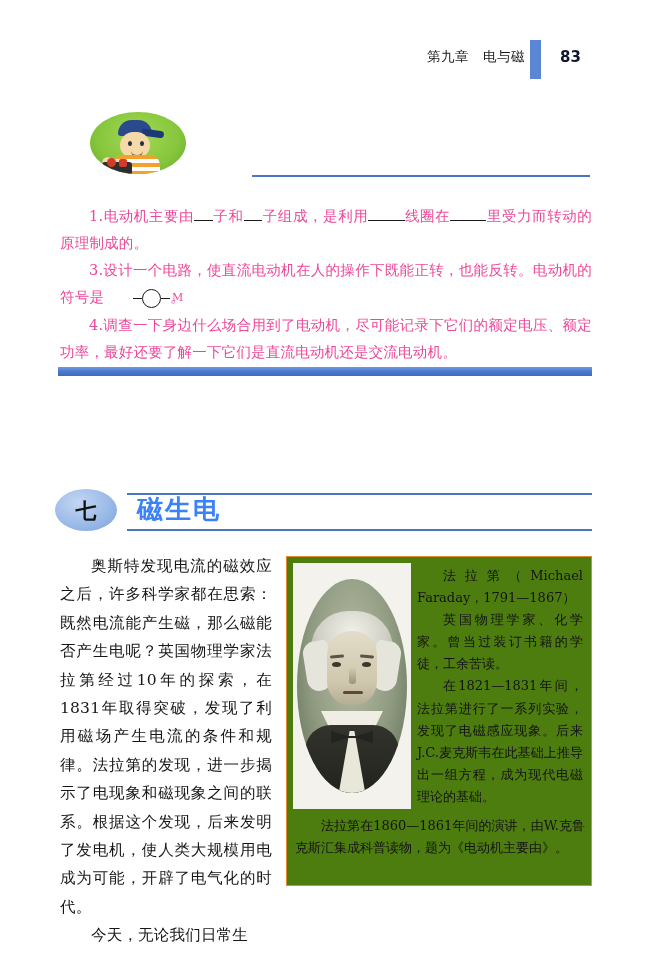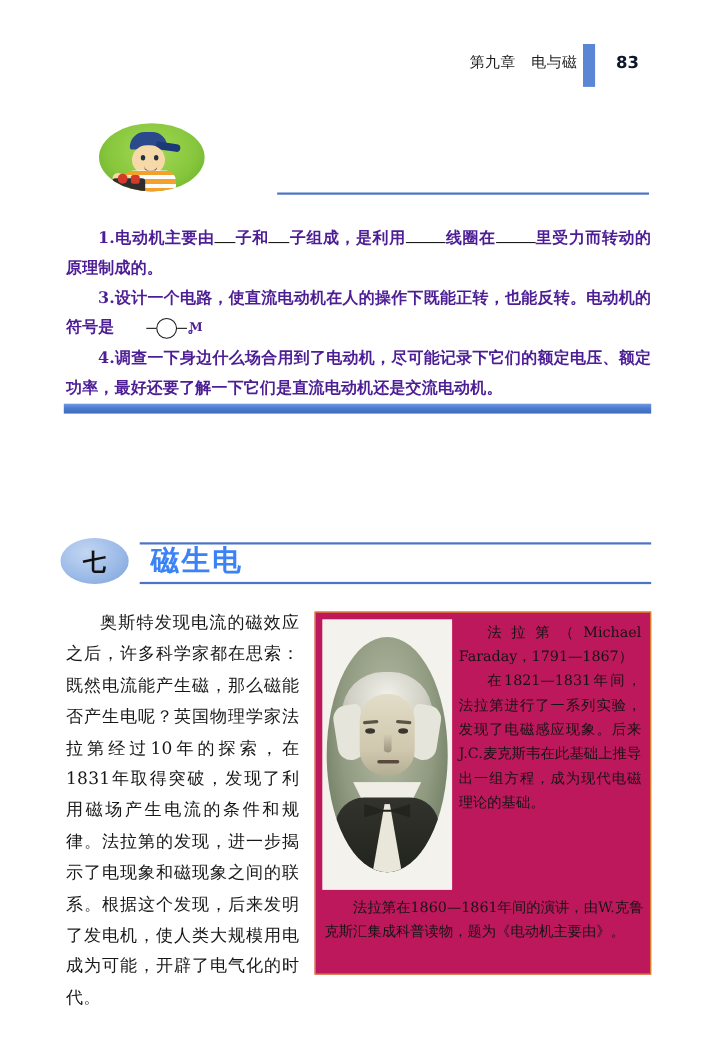--- a/index.html
+++ b/index.html
@@ -147,22 +147,21 @@
 
   
   .exercises {
     position: absolute;
     left: 60px;
     top: 203px;
     width: 532px;
     font-size: 14.5px;
     line-height: 27px;
     letter-spacing: 0.2px;
-    color: #4c1d95;
-    font-weight: bold;
+    color: #ec4899;
   }
   .ex-item { text-indent: 2em; margin: 0; text-align: justify; }
   .blank-s { display: inline-block; width: 1.3em; border-bottom: 1.3px solid #1b1b1b; }
   .blank-m { display: inline-block; width: 2.5em; border-bottom: 1.3px solid #1b1b1b; }
   .motor-sym {
     display: inline-block;
     vertical-align: middle;
     white-space: nowrap;
   }
   .motor-sym .lead {
@@ -251,21 +250,21 @@
 
   
   .faraday-box {
     position: absolute;
     left: 286px;
     top: 556px;
     width: 306px;
     height: 330px;
     border: 1.5px solid #e08a2e;
     box-sizing: border-box;
-    background: #be185d;
+    background: #4d7c0f;
   }
   .fb-inner { position: relative; width: 100%; height: 100%; }
 
   .fb-portrait {
     position: absolute;
     left: 6px;
     top: 6px;
     width: 118px;
     height: 246px;
     background: #f3f2ec;
@@ -410,20 +409,21 @@
   <div class="sh-rule-top"></div>
   <div class="sh-rule-bot"></div>
   <div class="sh-oval">
     <div class="sh-oval-text">七</div>
   </div>
   <div class="sh-title">磁生电</div>
 </div>
 
 <div class="bodytext">
   <p>奥斯特发现电流的磁效应之后，许多科学家都在思索：既然电流能产生磁，那么磁能否产生电呢？英国物理学家法拉第经过10年的探索，在1831年取得突破，发现了利用磁场产生电流的条件和规律。法拉第的发现，进一步揭示了电现象和磁现象之间的联系。根据这个发现，后来发明了发电机，使人类大规模用电成为可能，开辟了电气化的时代。</p>
+  <p>今天，无论我们日常生</p>
 </div>
 
 <div class="faraday-box">
   <div class="fb-inner">
     <div class="fb-portrait">
       <div class="fb-oval">
         <div class="fb-hair"></div>
         <div class="fb-hair-l"></div>
         <div class="fb-hair-r"></div>
         <div class="fb-face"></div>
@@ -435,20 +435,21 @@
         <div class="fb-mouth"></div>
         <div class="fb-collar"></div>
         <div class="fb-coat"></div>
         <div class="fb-shirt"></div>
         <div class="fb-bow"></div>
       </div>
     </div>
 
     <div class="fb-text">
       <p class="first">法拉第（Michael Faraday，1791—1867）</p>
+      <p>英国物理学家、化学家。曾当过装订书籍的学徒，工余苦读。</p>
       <p>在1821—1831年间，法拉第进行了一系列实验，发现了电磁感应现象。后来J.C.麦克斯韦在此基础上推导出一组方程，成为现代电磁理论的基础。</p>
     </div>
 
     <div class="fb-caption">
       <p>法拉第在1860—1861年间的演讲，由W.克鲁克斯汇集成科普读物，题为《电动机主要由》。</p>
     </div>
   </div>
 </div>
 
 </body></html>

